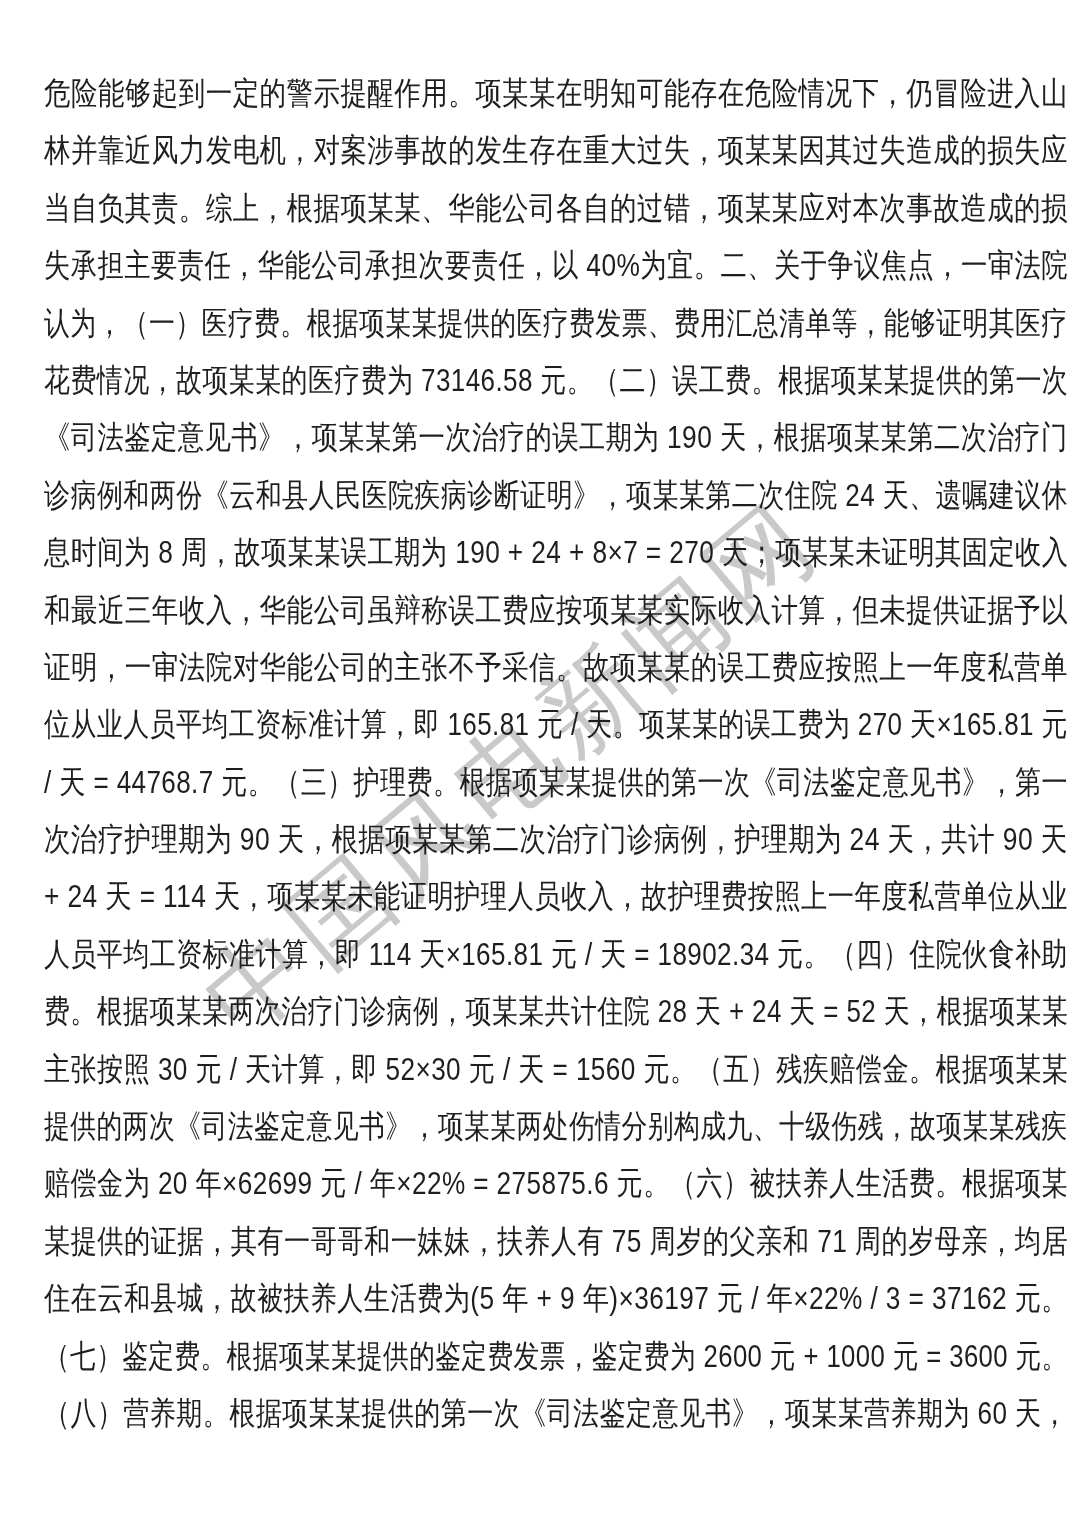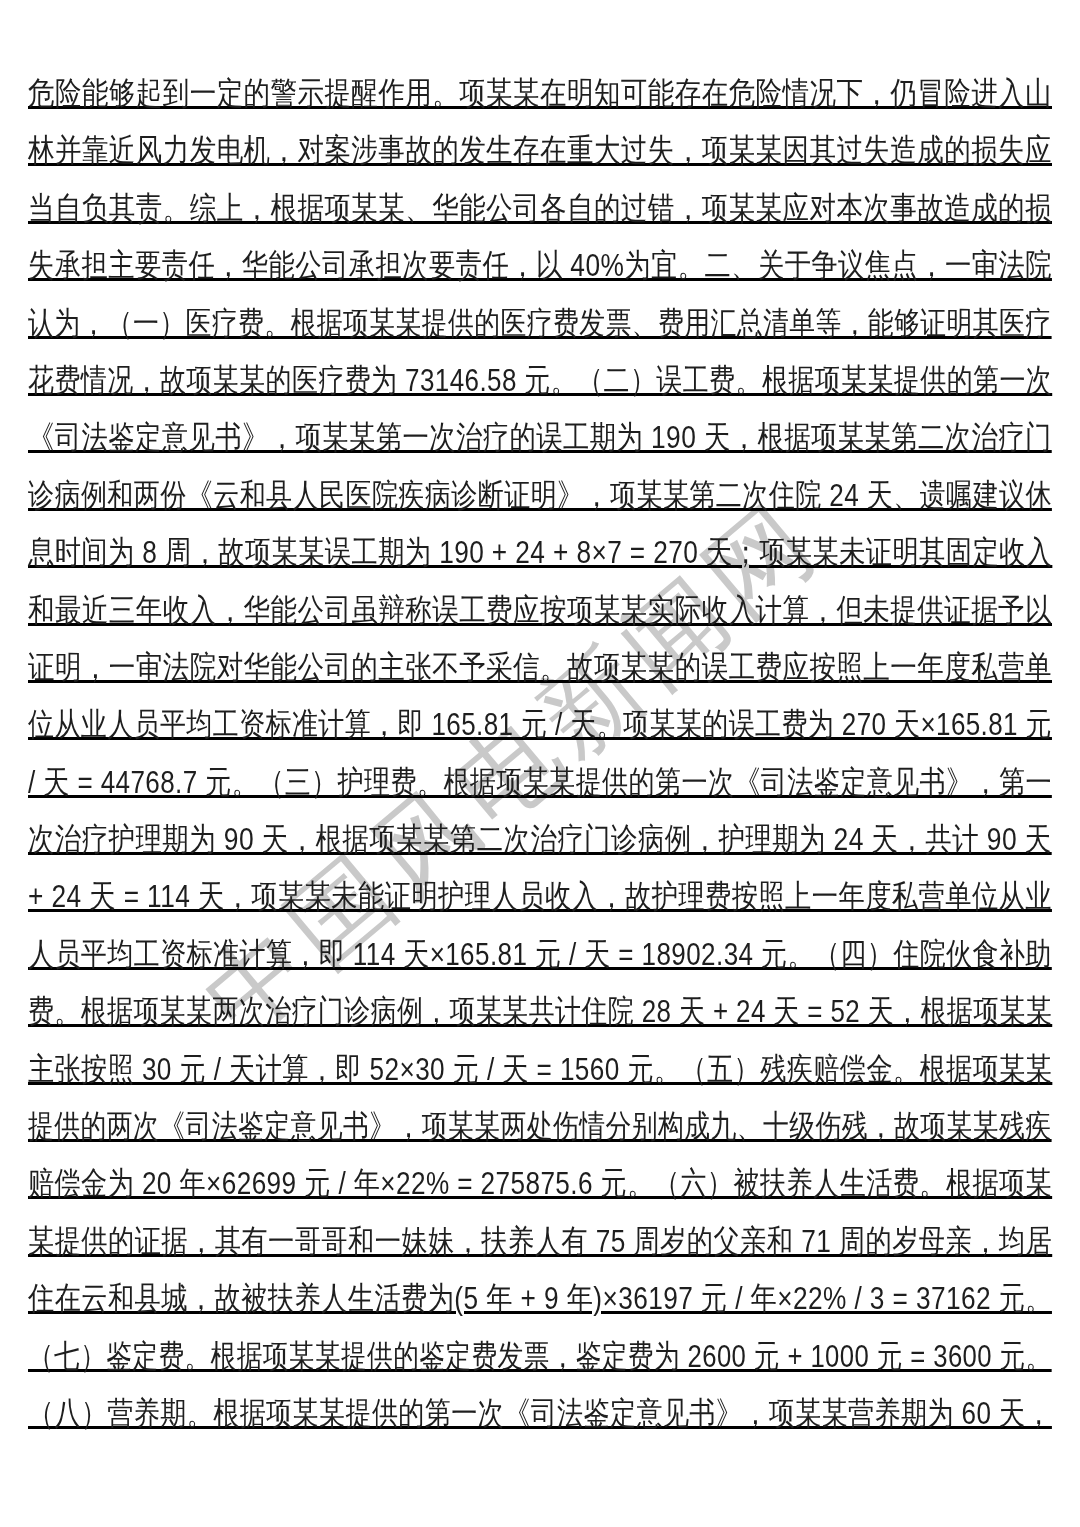--- a/index.html
+++ b/index.html
@@ -18,24 +18,23 @@
     font-size:100px;
     letter-spacing:9px;
     white-space:nowrap;
     color:#c0c0c0;
     opacity:0.85;
     z-index:0;
     user-select:none;
   }
   .text-block{
     position:absolute;
-    left:28px;top:65px;
+    left:44px;top:65px;
     width:1024px;
     z-index:1;
-    text-decoration:underline;
   }
   .line{
     height:57.4px;
     line-height:57.4px;
     font-size:32px;
     color:#1e1e1e;
     white-space:nowrap;
     transform-origin:0 50%;
     letter-spacing:0.5px;
   }

